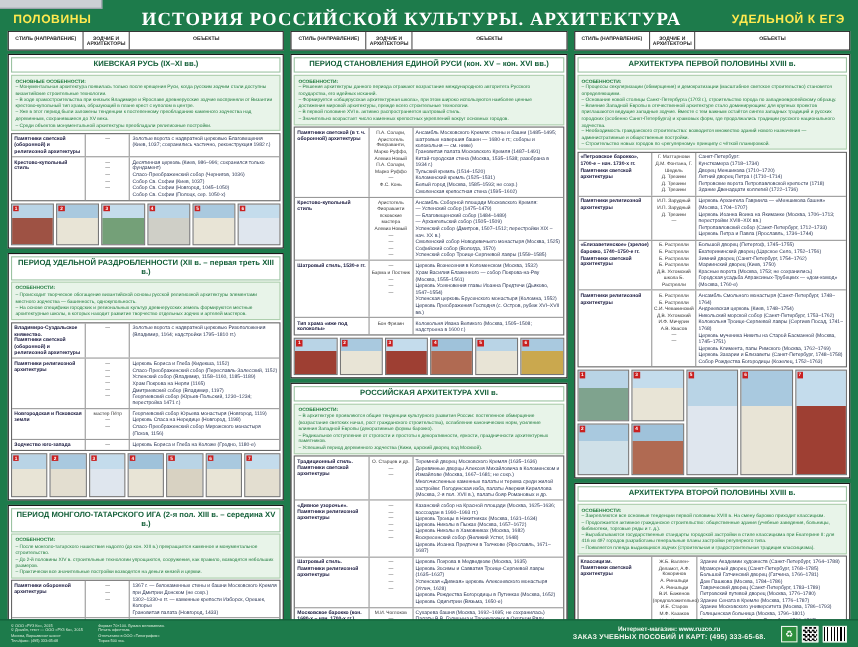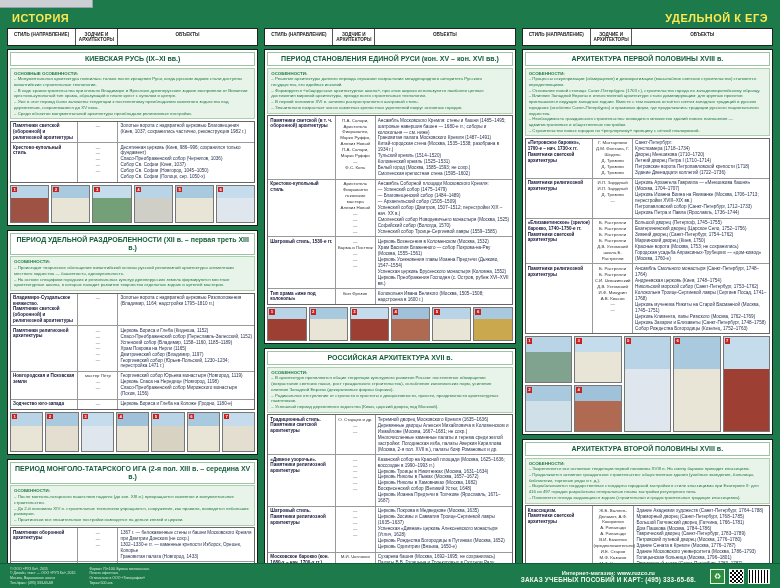--- a/index.html
+++ b/index.html
@@ -51,21 +51,22 @@
   .qr{width:13px;height:13px;background:#fff;background-image:repeating-conic-gradient(#000 0% 25%, #fff 0% 50%);background-size:4px 4px;border:1px solid #e9f4ea;}
   .barcode{width:20px;height:13px;background:repeating-linear-gradient(90deg,#000 0 1px,#fff 1px 3px);border:1px solid #e9f4ea;background-color:#fff;}
 </style>
 </head>
 <body>
 
 <div class="poster">
   <div class="tab-artifact"></div>
 
   <div class="header">
-    <span class="badge">ИСТОРИЯ</span>
+    <span class="badge">ПОЛОВИНЫ</span>
+    <span class="title">ИСТОРИЯ РОССИЙСКОЙ КУЛЬТУРЫ. АРХИТЕКТУРА</span>
     <span class="badge">УДЕЛЬНОЙ К ЕГЭ</span>
   </div>
 
   <div class="board">
     <div class="col">
       <div class="colheads">
         <div class="ch ch-style">СТИЛЬ (НАПРАВЛЕНИЕ)</div>
         <div class="ch ch-arch">ЗОДЧИЕ И АРХИТЕКТОРЫ</div>
         <div class="ch ch-obj">ОБЪЕКТЫ</div>
       </div>

